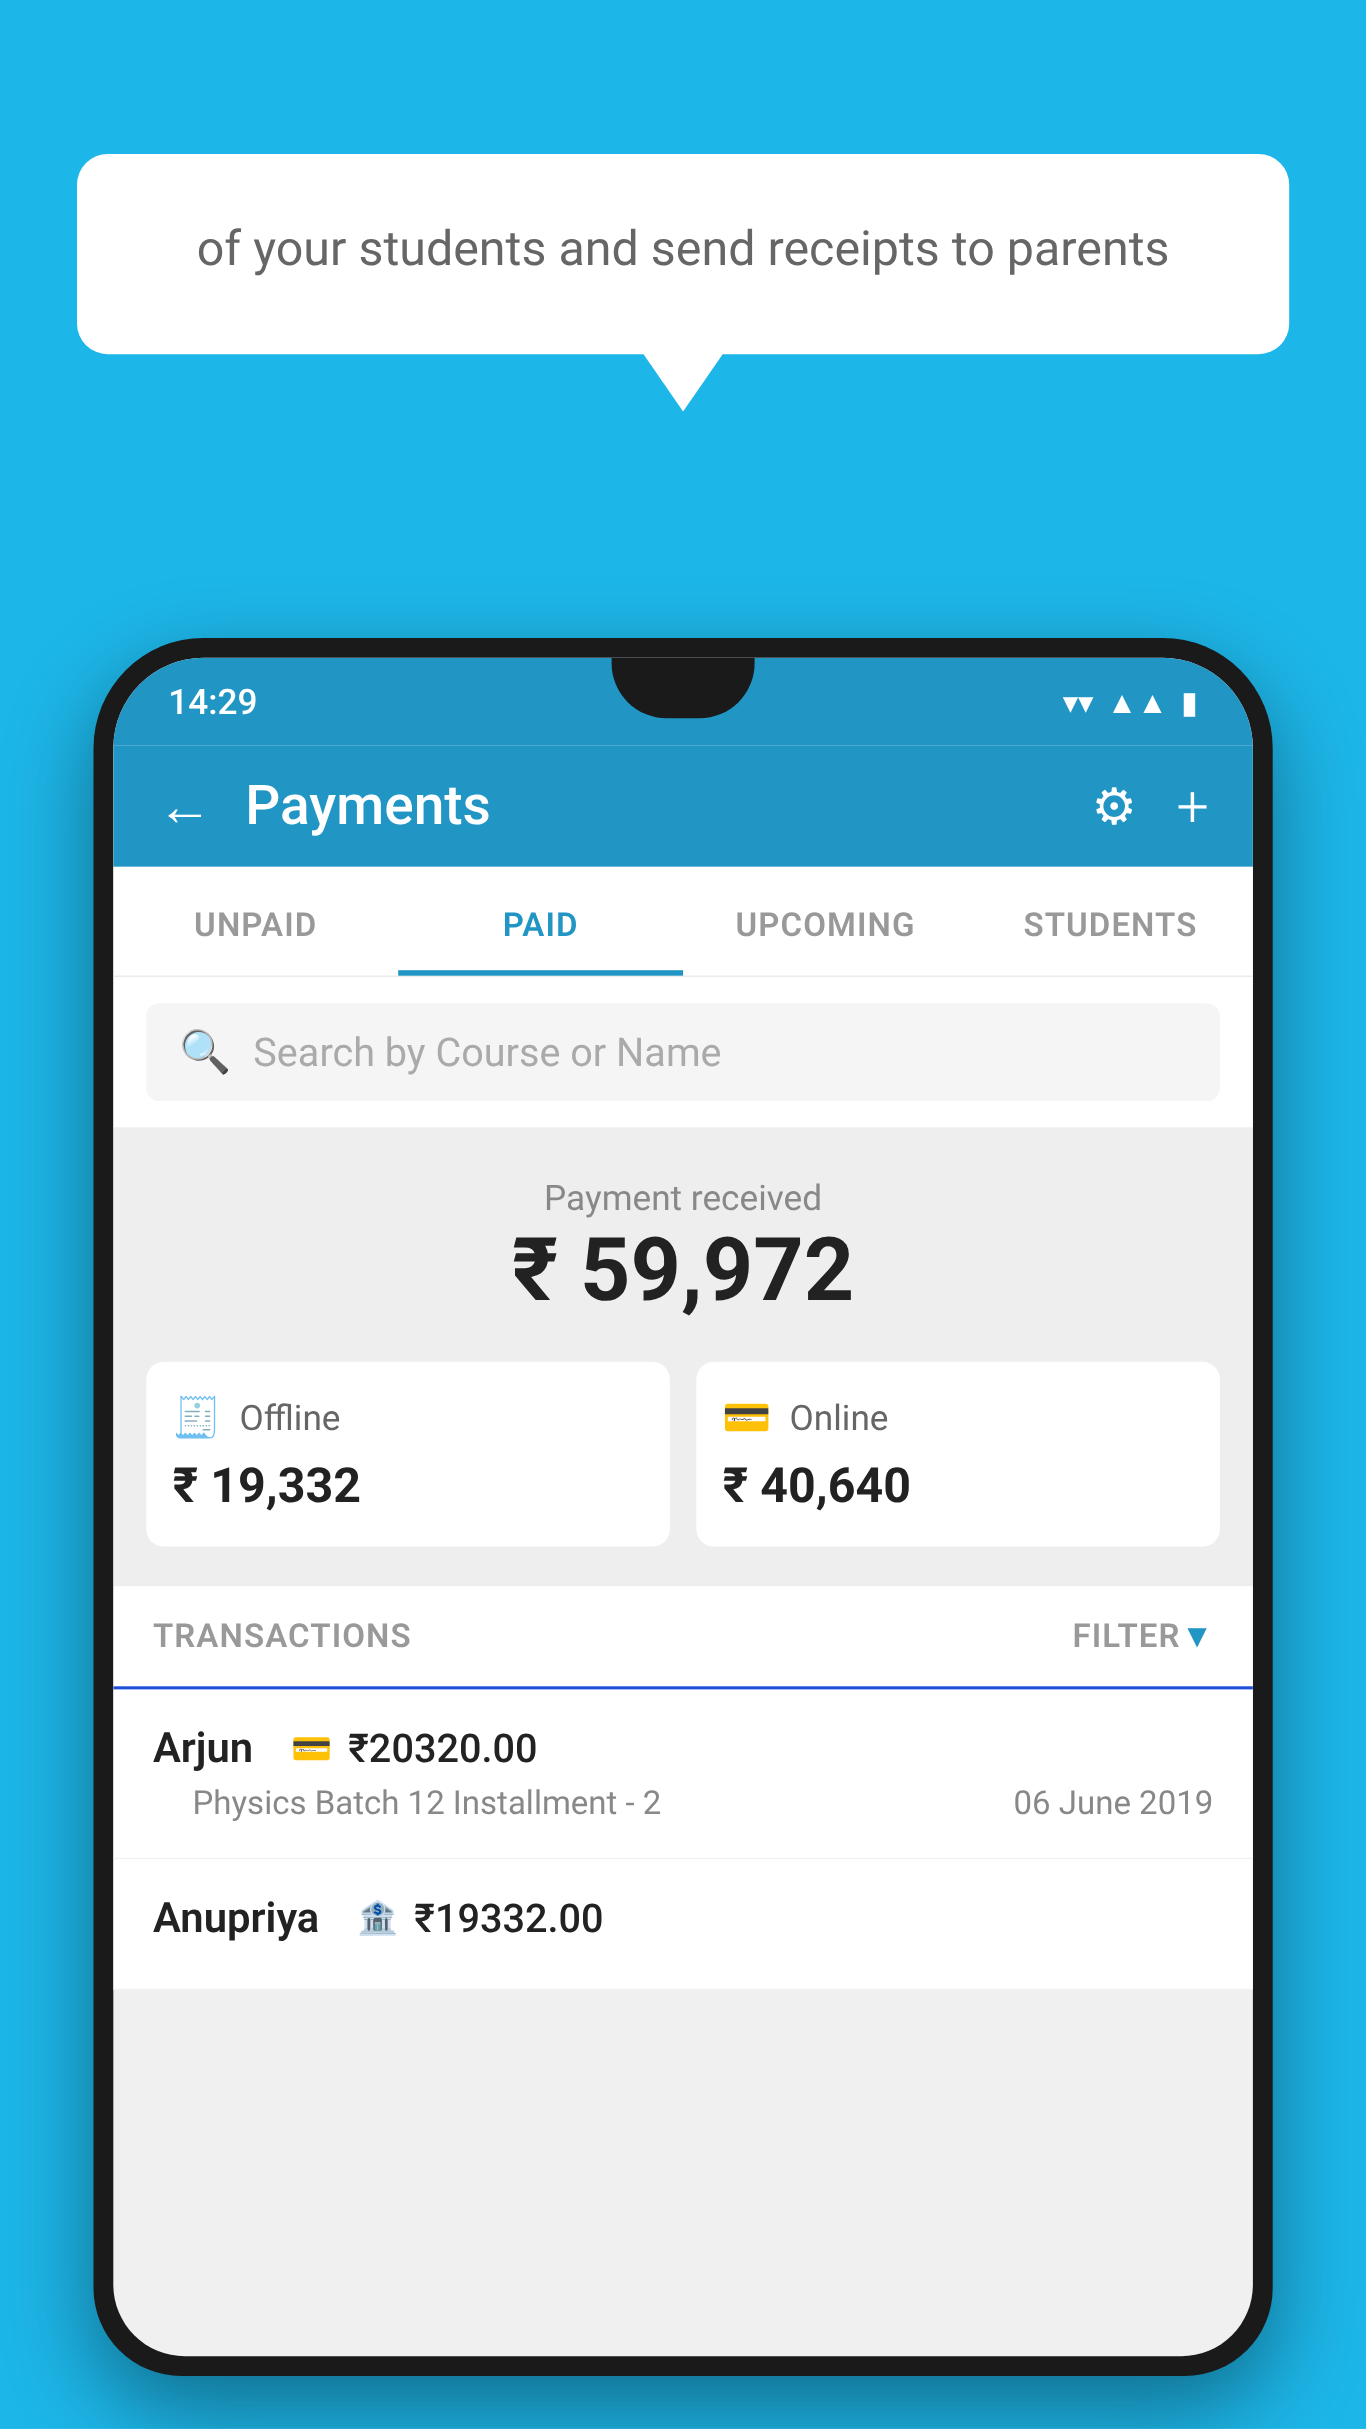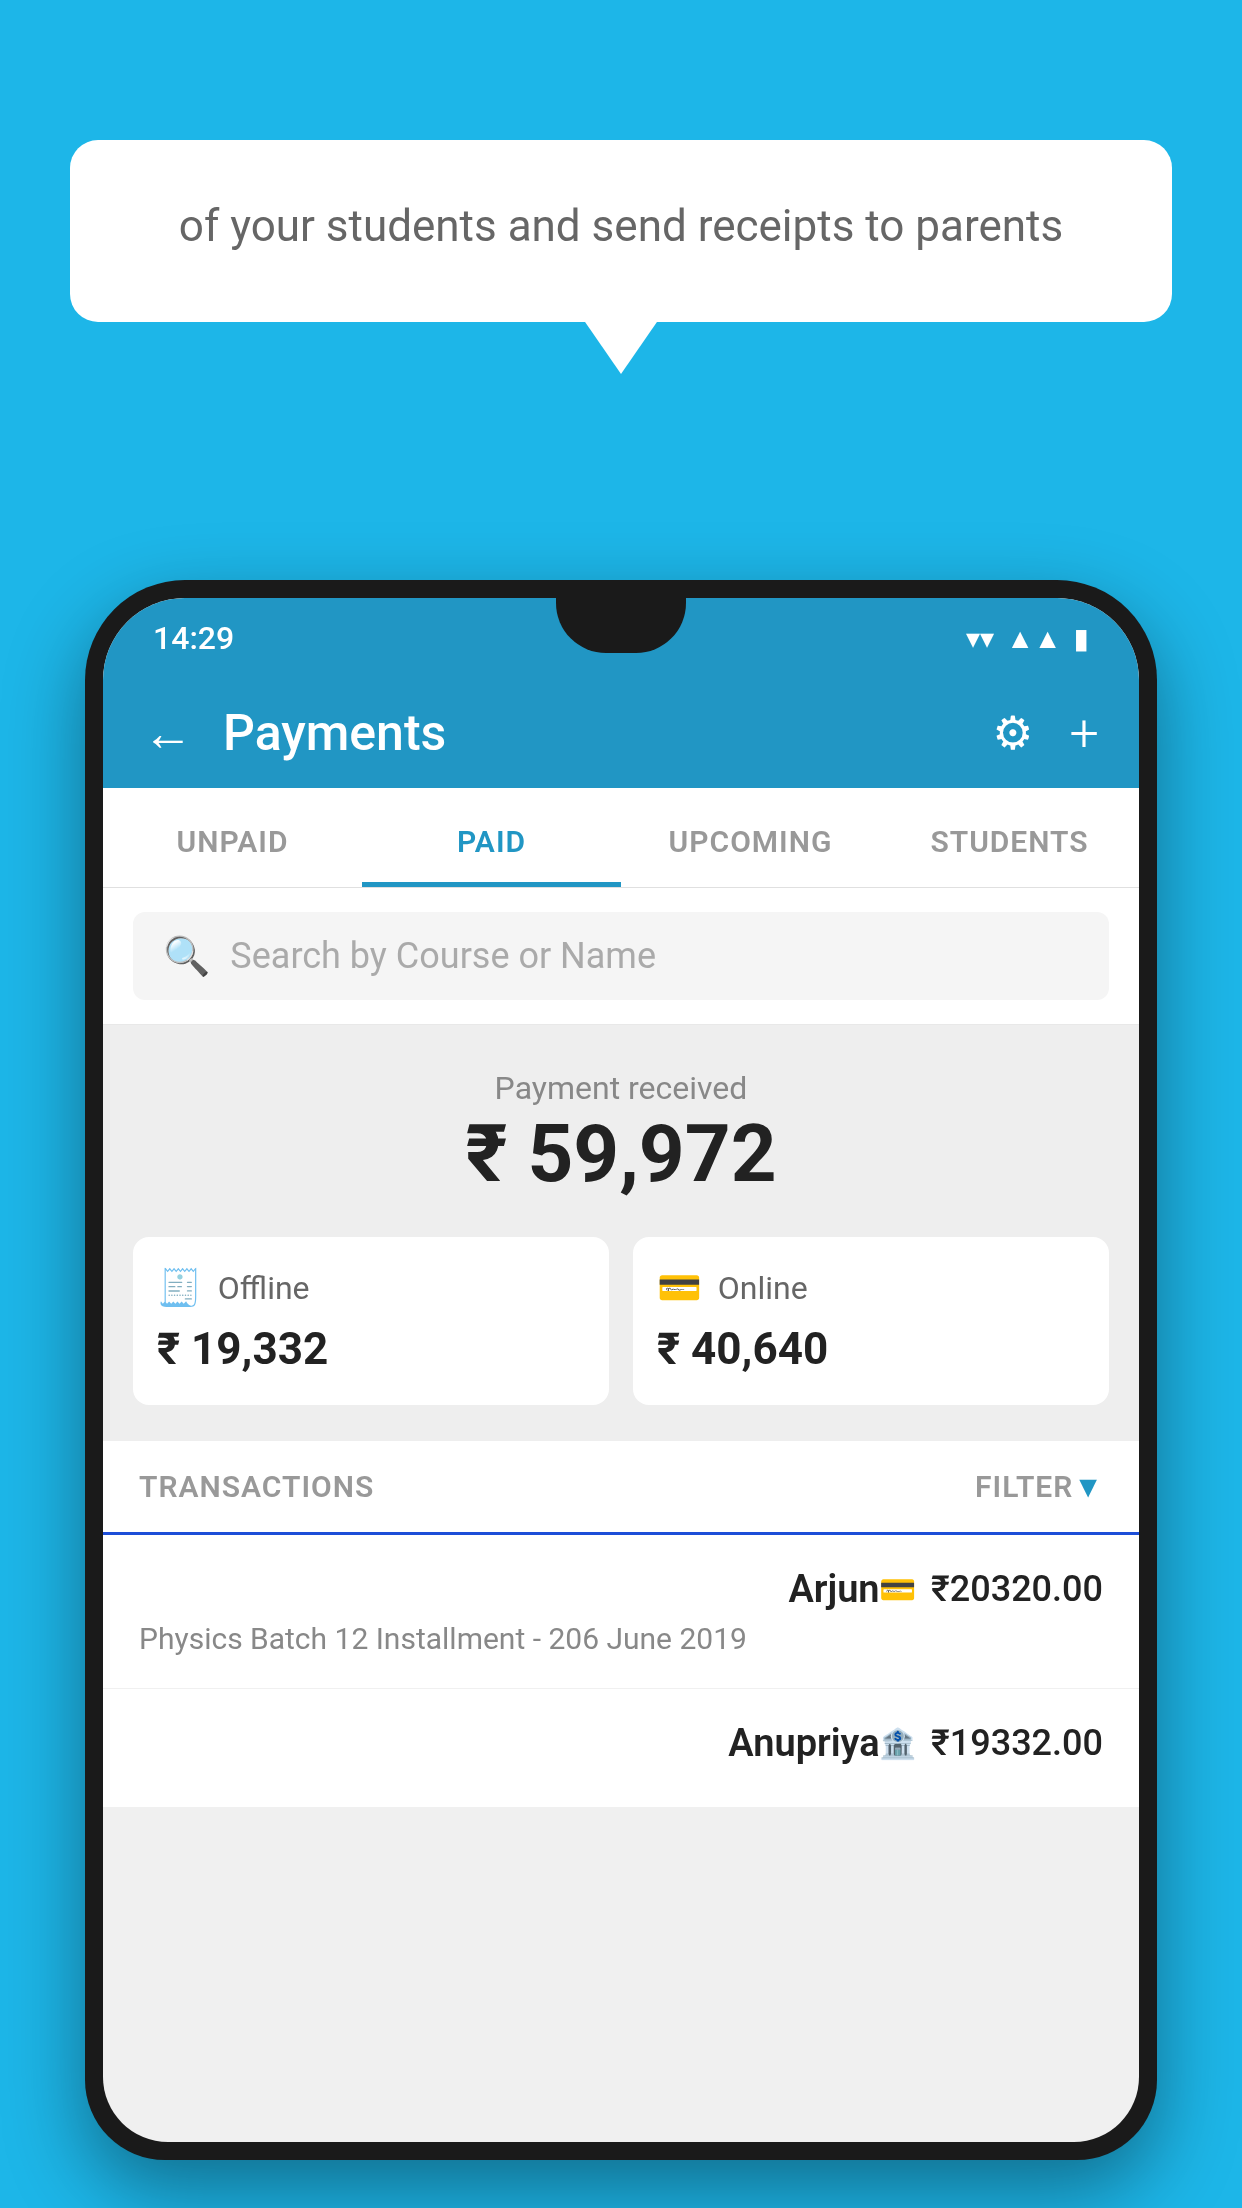--- a/index.html
+++ b/index.html
@@ -332,23 +332,24 @@
 
     
     .transaction-row {
       background: white;
       padding: 32px 36px;
       border-bottom: 1px solid #f0f0f0;
     }
 
     .transaction-row-top {
       display: flex;
-      justify-content: flex-end;
+      justify-content: flex-start;
       align-items: center;
       margin-bottom: 10px;
+      gap: 35px;
     }
 
     .transaction-name {
       font-size: 38px;
       font-weight: 600;
       color: #222;
     }
 
     .transaction-amount-row {
       display: flex;
@@ -362,21 +363,23 @@
     }
 
     .transaction-amount {
       font-size: 36px;
       color: #222;
       font-weight: 500;
     }
 
     .transaction-row-bottom {
       display: flex;
-      align-items: center;
+      justify-content: space-between;
+      align-items: center;
+      margin-left: 36px;
     }
 
     .transaction-course {
       font-size: 30px;
       color: #888;
     }
 
     .transaction-date {
       font-size: 30px;
       color: #888;

